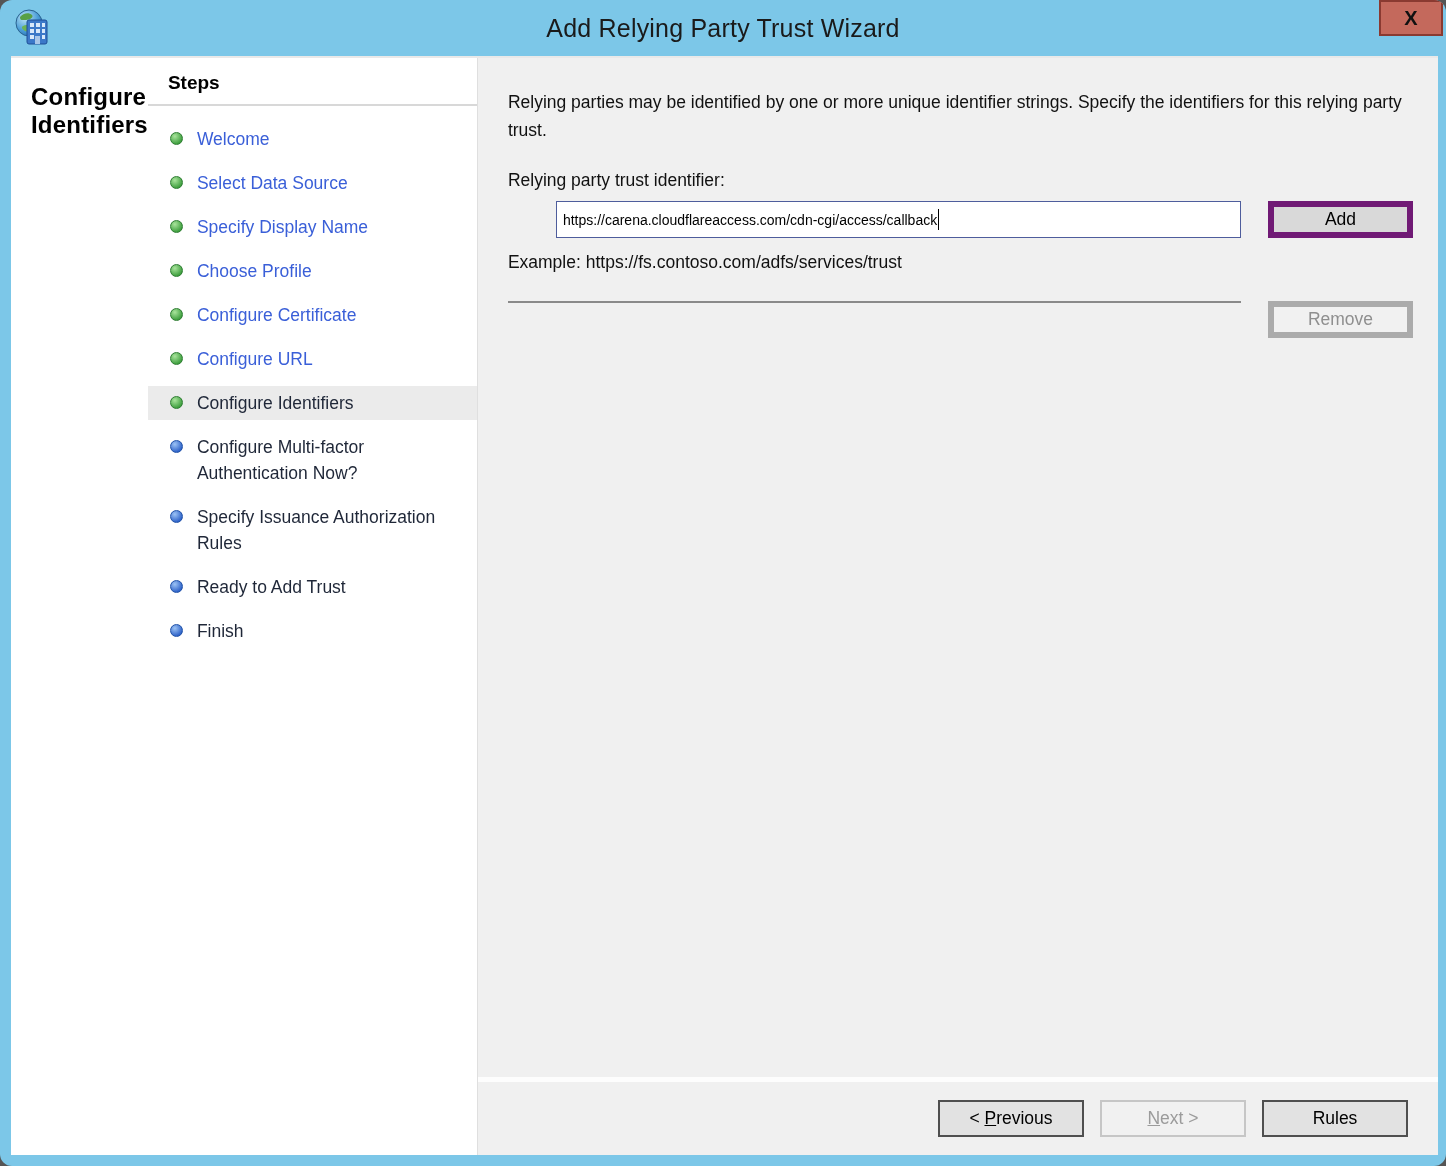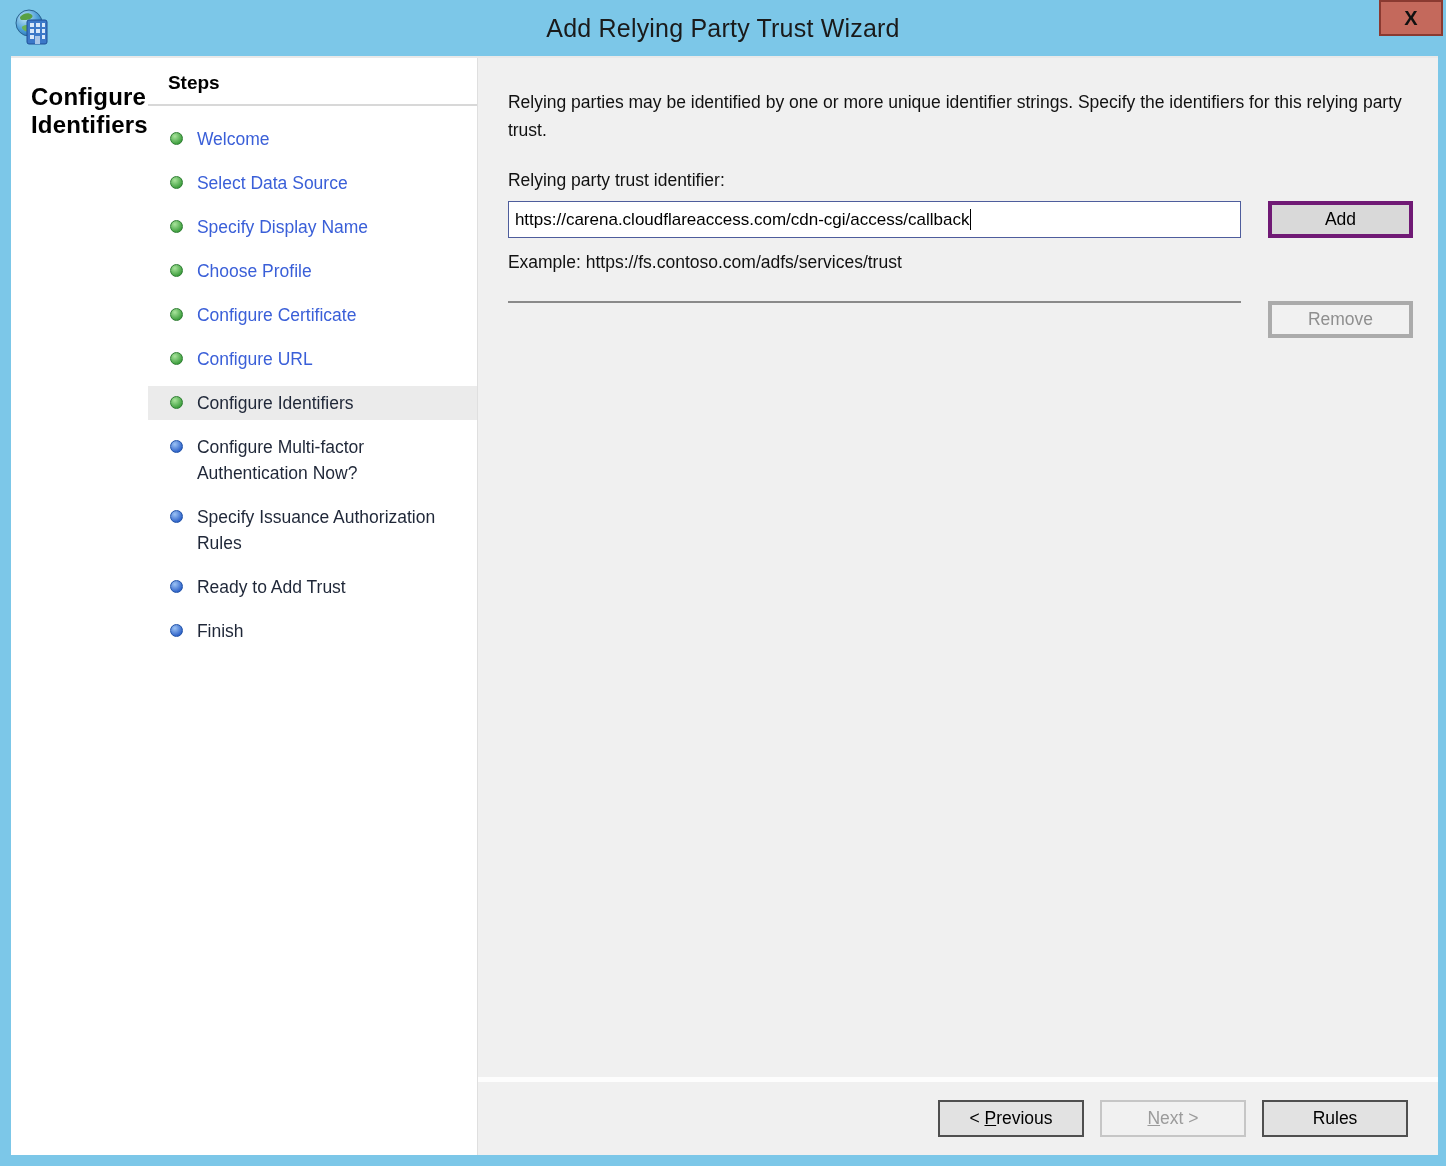--- a/index.html
+++ b/index.html
@@ -5,20 +5,21 @@
   * { margin: 0; padding: 0; box-sizing: border-box; }
   html, body { background: #555; }
   body { font-family: "Liberation Sans", sans-serif; }
 
   .window {
     width: 1446px; height: 1166px;
     background: #7CC7E8;
     display: flex; flex-direction: column;
     position: relative;
     overflow: hidden;
+    border-radius: 12px;
   }
 
   
   .titlebar {
     height: 56px; flex: 0 0 56px;
     display: flex; align-items: center;
     position: relative;
     padding: 0 14px;
   }
   .titlebar-icon { width: 38px; height: 40px; flex: 0 0 38px; margin-top: 2px; }
@@ -121,35 +122,36 @@
   }
   .row { display: flex; align-items: flex-start; }
   .textbox {
     flex: 1 1 auto;
     height: 37px;
     background: #fff;
     border: 1px solid #4E5D9C;
     margin-right: 27px;
     display: flex; align-items: center;
     padding: 0 6px;
-    font-size: 17px; color: #000;
+    font-size: 14px; color: #000;
     white-space: nowrap; overflow: hidden;
     cursor: text;
+    margin-left: 48px;
   }
   .caret {
     display: inline-block; width: 1px; height: 21px;
     background: #000; margin-left: 1px; flex: 0 0 1px;
   }
   .btn {
     width: 145px; flex: 0 0 145px;
     height: 37px;
     font-family: "Liberation Sans", sans-serif;
     font-size: 17.5px; color: #000;
     background: #D9D9D9;
-    border: 4px solid #701a75;
+    border: 6px solid #701a75;
     cursor: pointer;
     display: flex; align-items: center; justify-content: center;
   }
   .btn.disabled {
     background: #F1F1F1;
     border-color: #ABABAB;
     color: #8F8F8F;
     cursor: default;
   }
   .example {

